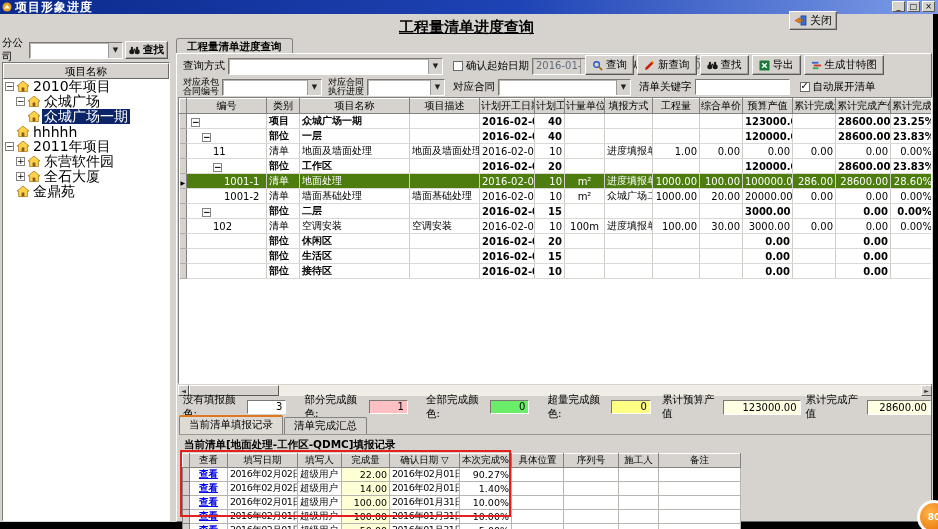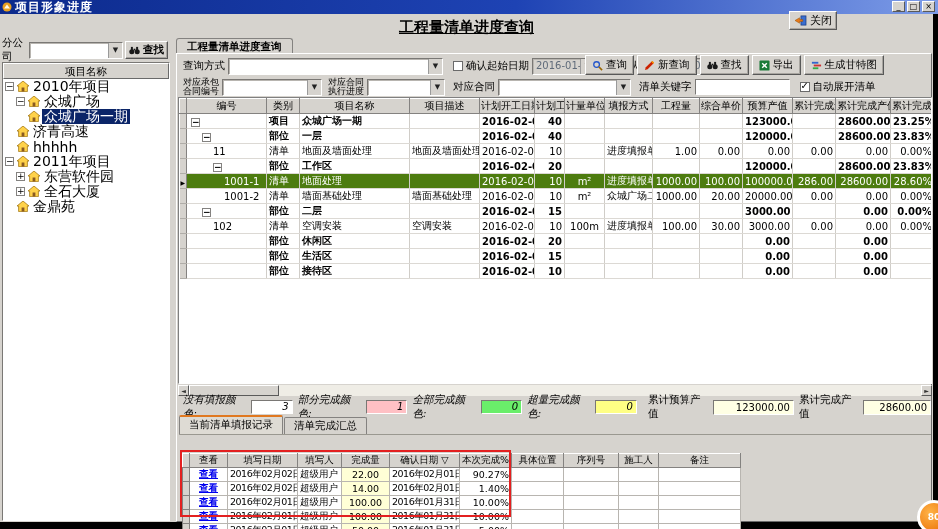--- a/index.html
+++ b/index.html
@@ -116,21 +116,21 @@
   .bcaption { position:absolute; left:7px; top:384px; font-weight:bold; font-size:10.5px; }
 
   
   .btable-wrap { position:absolute; left:5px; top:399px; width:560px; }
   .btable { width:558px; font-size:9.5px; background:#fff; }
   .btable th { height:13px; background:#d6d3ce; border:1px solid; border-color:#fff #848280 #848280 #fff;
     font-weight:normal; font-size:9.5px; overflow:hidden; white-space:nowrap; }
   .btable td { height:12px; border:1px solid #b8b5b0; background:#fff; overflow:hidden; white-space:nowrap; padding:0 2px; }
   .btable td.sel { background:#d6d3ce; border-color:#848280; padding:0; }
   .btable td.c-link { color:#0000ee; text-decoration:underline; text-align:center; font-weight:bold; }
-  .btable td.c-qty { background:#ffffd6; text-align:center; }
+  .btable td.c-qty { background:#ffffd6; text-align:right; }
   .btable td.c-date { letter-spacing:-0.5px; }
 
   
   .red-rect { position:absolute; left:180px; top:450px; width:331px; height:67px;
     border:2px solid #e32020; pointer-events:none; z-index:50; }
   .orange-badge { position:absolute; left:917px; top:500px; width:34px; height:34px; border-radius:50%;
     background:radial-gradient(circle at 35% 35%, #ffb347, #e86a00); border:3px solid #fff;
     color:#fff; font-size:9px; font-weight:bold; display:flex; align-items:center; justify-content:center; z-index:60; }
 </style>
 </head>
@@ -221,31 +221,20 @@
             <span class="house">
               <svg width="12" height="11" viewBox="0 0 12 11">
                 <path d="M6 0 L12 5 H10.4 V10.6 H1.6 V5 H0 Z" fill="#ffd24a" stroke="#9a6a00" stroke-width="0.7"></path>
                 <rect x="4.6" y="6.5" width="2.8" height="4" fill="#8a5a20"></rect>
               </svg>
             </span>
             <span class="tlabel">众城广场一期</span>
           </div>
 
 
-          <div class="tree-item">
-            <span class="tind" style="width: 13px;"></span>
-            <span></span>
-            <span class="house">
-              <svg width="12" height="11" viewBox="0 0 12 11">
-                <path d="M6 0 L12 5 H10.4 V10.6 H1.6 V5 H0 Z" fill="#ffd24a" stroke="#9a6a00" stroke-width="0.7"></path>
-                <rect x="4.6" y="6.5" width="2.8" height="4" fill="#8a5a20"></rect>
-              </svg>
-            </span>
-            <span class="tlabel">济青高速</span>
-          </div>
 
           <div class="tree-item">
             <span class="tind" style="width: 13px;"></span>
             <span></span>
             <span class="house">
               <svg width="12" height="11" viewBox="0 0 12 11">
                 <path d="M6 0 L12 5 H10.4 V10.6 H1.6 V5 H0 Z" fill="#ffd24a" stroke="#9a6a00" stroke-width="0.7"></path>
                 <rect x="4.6" y="6.5" width="2.8" height="4" fill="#8a5a20"></rect>
               </svg>
             </span>
@@ -646,21 +635,21 @@
       </div>
 
       <div class="hscroll">
         <span class="sarrow">◄</span>
         <span class="sthumb"></span>
         <span class="spacer"></span>
         <span class="sarrow">►</span>
       </div>
 
       <div class="legend">
-        <span style="display:inline-flex;gap:5px;font-style:italic;">
+        <span style="display:inline-flex;gap:18px;">
 
             <span class="legend-item">
               <span>没有填报颜色:</span>
               <span class="lbox" style="background: rgb(255, 255, 255);">3</span>
             </span>
 
             <span class="legend-item">
               <span>部分完成颜色:</span>
               <span class="lbox" style="background: rgb(255, 192, 196);">1</span>
             </span>
@@ -685,20 +674,21 @@
         </span>
       </div>
 
       <div class="btabs">
 
           <div class="btab active"><span>当前清单填报记录</span></div>
 
           <div class="btab"><span>清单完成汇总</span></div>
         </div>
 
+      <div class="bcaption">当前清单[地面处理-工作区-QDMC]填报记录</div>
 
       <div class="btable-wrap">
         <table class="btable">
           <colgroup>
             <col style="width:7px">
               <col style="width:38px">
               <col style="width:70px">
               <col style="width:44px">
             <col style="width:48px">
               <col style="width:70px">

